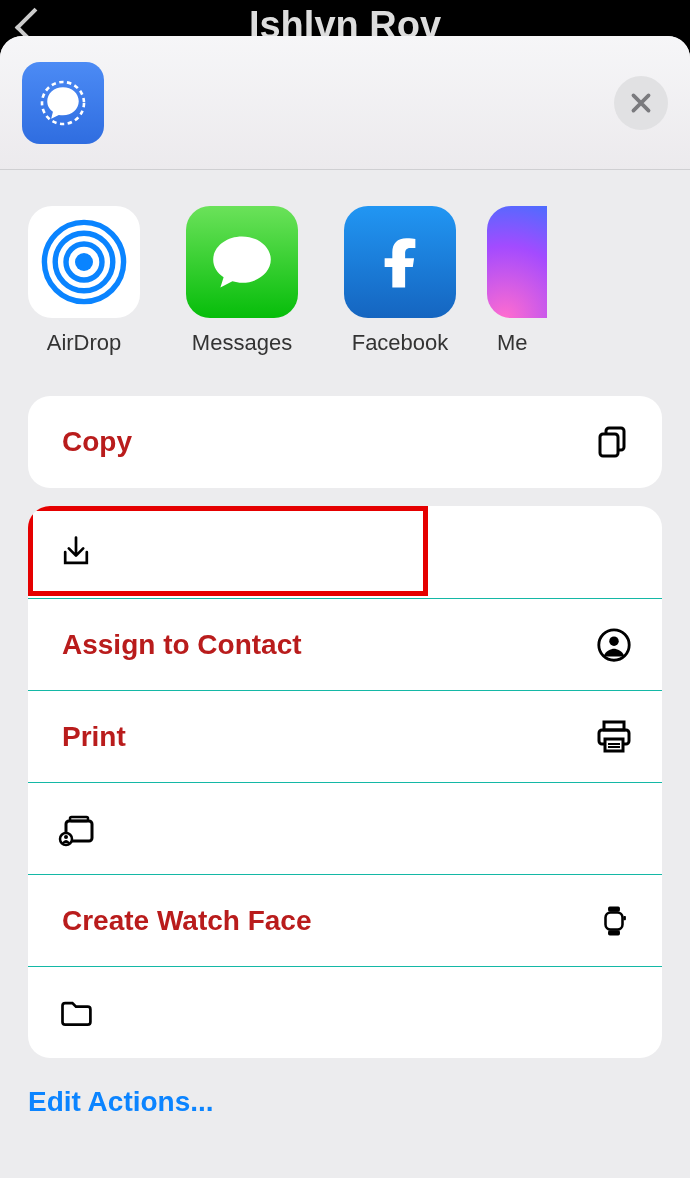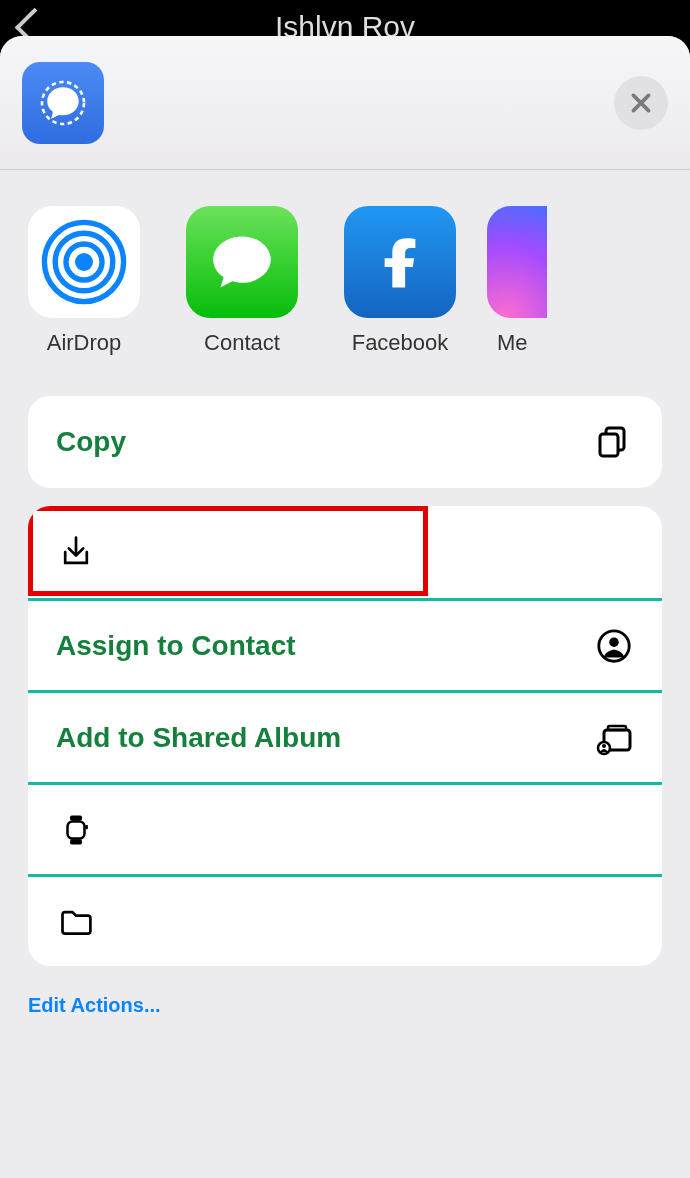--- a/index.html
+++ b/index.html
@@ -1,21 +1,21 @@
 <!DOCTYPE html>
 <html><head>
 <meta charset="utf-8">
 <style>
   * { box-sizing: border-box; margin: 0; padding: 0; }
   html, body { width: 690px; height: 1178px; font-family: -apple-system, "Helvetica Neue", Arial, sans-serif; background:#000; }
   .outer { width:690px; height:1178px; position:relative; background:#000; }
   .header-behind {
     position:absolute; top:0; left:0; right:0; height:50px;
-    color:#ddd; text-align:center; font-size:30px; font-weight:400;
-    padding-top:10px;
+    color:#ddd; text-align:center; font-size:38px; font-weight:700;
+    padding-top:4px;
   }
   .back-chevron {
     position:absolute; left:22px; top:10px; width:18px; height:28px;
     border-left:4px solid #ccc; border-bottom:4px solid #ccc;
     transform: rotate(45deg);
   }
   .sheet {
     position:absolute;
     left:0; right:0;
     top:36px;
@@ -66,30 +66,30 @@
     margin:18px 28px 0 28px;
     overflow:hidden;
   }
   .row {
     height:92px;
     display:flex; align-items:center; justify-content:space-between;
     padding:0 28px;
     cursor:pointer;
     position:relative;
   }
-  .row + .row { border-top:3px solid #14b8a6; }
-  .row-label { font-size:28px; font-weight:600; color:#15803d; }
+  .row + .row { border-top:1px solid #14b8a6; }
+  .row-label { font-size:28px; font-weight:600; color:#b91c1c;margin-left:6px; }
   .row-icon { width:40px; height:40px; display:flex; align-items:center; justify-content:center;}
   .highlight-box {
     position:absolute; left:0; top:0; width:400px; height:90px;
     border:5px solid #E50000; pointer-events:none;
   }
   .edit-actions {
     padding:28px 28px 0 28px;
-    font-size:20px; font-weight:600; color:#0B84FF;
+    font-size:28px; font-weight:600; color:#0B84FF;
     cursor:pointer;
   }
 </style>
 </head>
 <body>
 
 <div class="outer">
   <div class="header-behind">
     <div class="back-chevron"></div>
     <span>Ishlvn Rov</span>
@@ -122,21 +122,21 @@
         </div>
         <div class="share-label">AirDrop</div>
       </div>
 
       <div class="share-item">
         <div class="share-icon" style="background:linear-gradient(180deg,#6BE25A,#06BD0A);">
           <svg viewBox="0 0 100 100" width="80" height="80">
             <path d="M50 18c-20 0-36 13-36 29 0 9 5 17 13 22l-4 13 15-8c4 1 8 2 12 2 20 0 36-13 36-29S70 18 50 18z" fill="#fff"></path>
           </svg>
         </div>
-        <div class="share-label">Contact</div>
+        <div class="share-label">Messages</div>
       </div>
 
 
       <div class="share-item">
         <div class="share-icon" style="background:linear-gradient(180deg,#2196F3,#1565C0);">
           <svg viewBox="0 0 100 100" width="64" height="64">
             <path d="M58 90V58h12l2-14H58V36c0-4 2-8 8-8h8V14c-2 0-8-1-14-1-14 0-22 8-22 22v9H26v14h12v32h20z" fill="#fff"></path>
           </svg>
         </div>
         <div class="share-label">Facebook</div>
@@ -175,35 +175,47 @@
         <div class="row-label">Assign to Contact</div>
         <div class="row-icon">
           <svg viewBox="0 0 40 40" width="38" height="38">
             <circle cx="20" cy="20" r="16" fill="none" stroke="#000" stroke-width="3"></circle>
             <circle cx="20" cy="16" r="5" fill="#000"></circle>
             <path d="M9 32c2-6 8-8 11-8s9 2 11 8" fill="#000"></path>
           </svg>
         </div>
       </div>
 
-
-      <div class="row">
-        <div class="row-label">Add to Shared Album</div>
+      <div class="row">
+        <div class="row-label">Print</div>
+        <div class="row-icon">
+          <svg viewBox="0 0 40 40" width="40" height="40">
+            <rect x="10" y="5" width="20" height="8" fill="none" stroke="#000" stroke-width="3"></rect>
+            <rect x="5" y="13" width="30" height="14" rx="3" fill="none" stroke="#000" stroke-width="3"></rect>
+            <rect x="11" y="22" width="18" height="12" fill="#fff" stroke="#000" stroke-width="3"></rect>
+            <line x1="14" y1="27" x2="26" y2="27" stroke="#000" stroke-width="2"></line>
+            <line x1="14" y1="30" x2="26" y2="30" stroke="#000" stroke-width="2"></line>
+          </svg>
+        </div>
+      </div>
+
+      <div class="row">
         <div class="row-icon">
           <svg viewBox="0 0 40 40" width="40" height="40">
             <rect x="10" y="12" width="26" height="20" rx="3" fill="none" stroke="#000" stroke-width="3"></rect>
             <rect x="14" y="8" width="18" height="4" rx="1.5" fill="none" stroke="#000" stroke-width="2.5"></rect>
             <circle cx="10" cy="30" r="6" fill="#fff" stroke="#000" stroke-width="2.5"></circle>
             <circle cx="10" cy="28" r="2" fill="#000"></circle>
             <path d="M6 34c1-2 3-3 4-3s3 1 4 3" fill="#000"></path>
           </svg>
         </div>
       </div>
 
       <div class="row">
+        <div class="row-label">Create Watch Face</div>
         <div class="row-icon">
           <svg viewBox="0 0 40 40" width="34" height="38">
             <rect x="10" y="10" width="20" height="20" rx="6" fill="none" stroke="#000" stroke-width="3"></rect>
             <rect x="13" y="3" width="14" height="6" rx="2" fill="#000"></rect>
             <rect x="13" y="31" width="14" height="6" rx="2" fill="#000"></rect>
             <rect x="31" y="14" width="3" height="5" rx="1" fill="#000"></rect>
           </svg>
         </div>
       </div>
 

